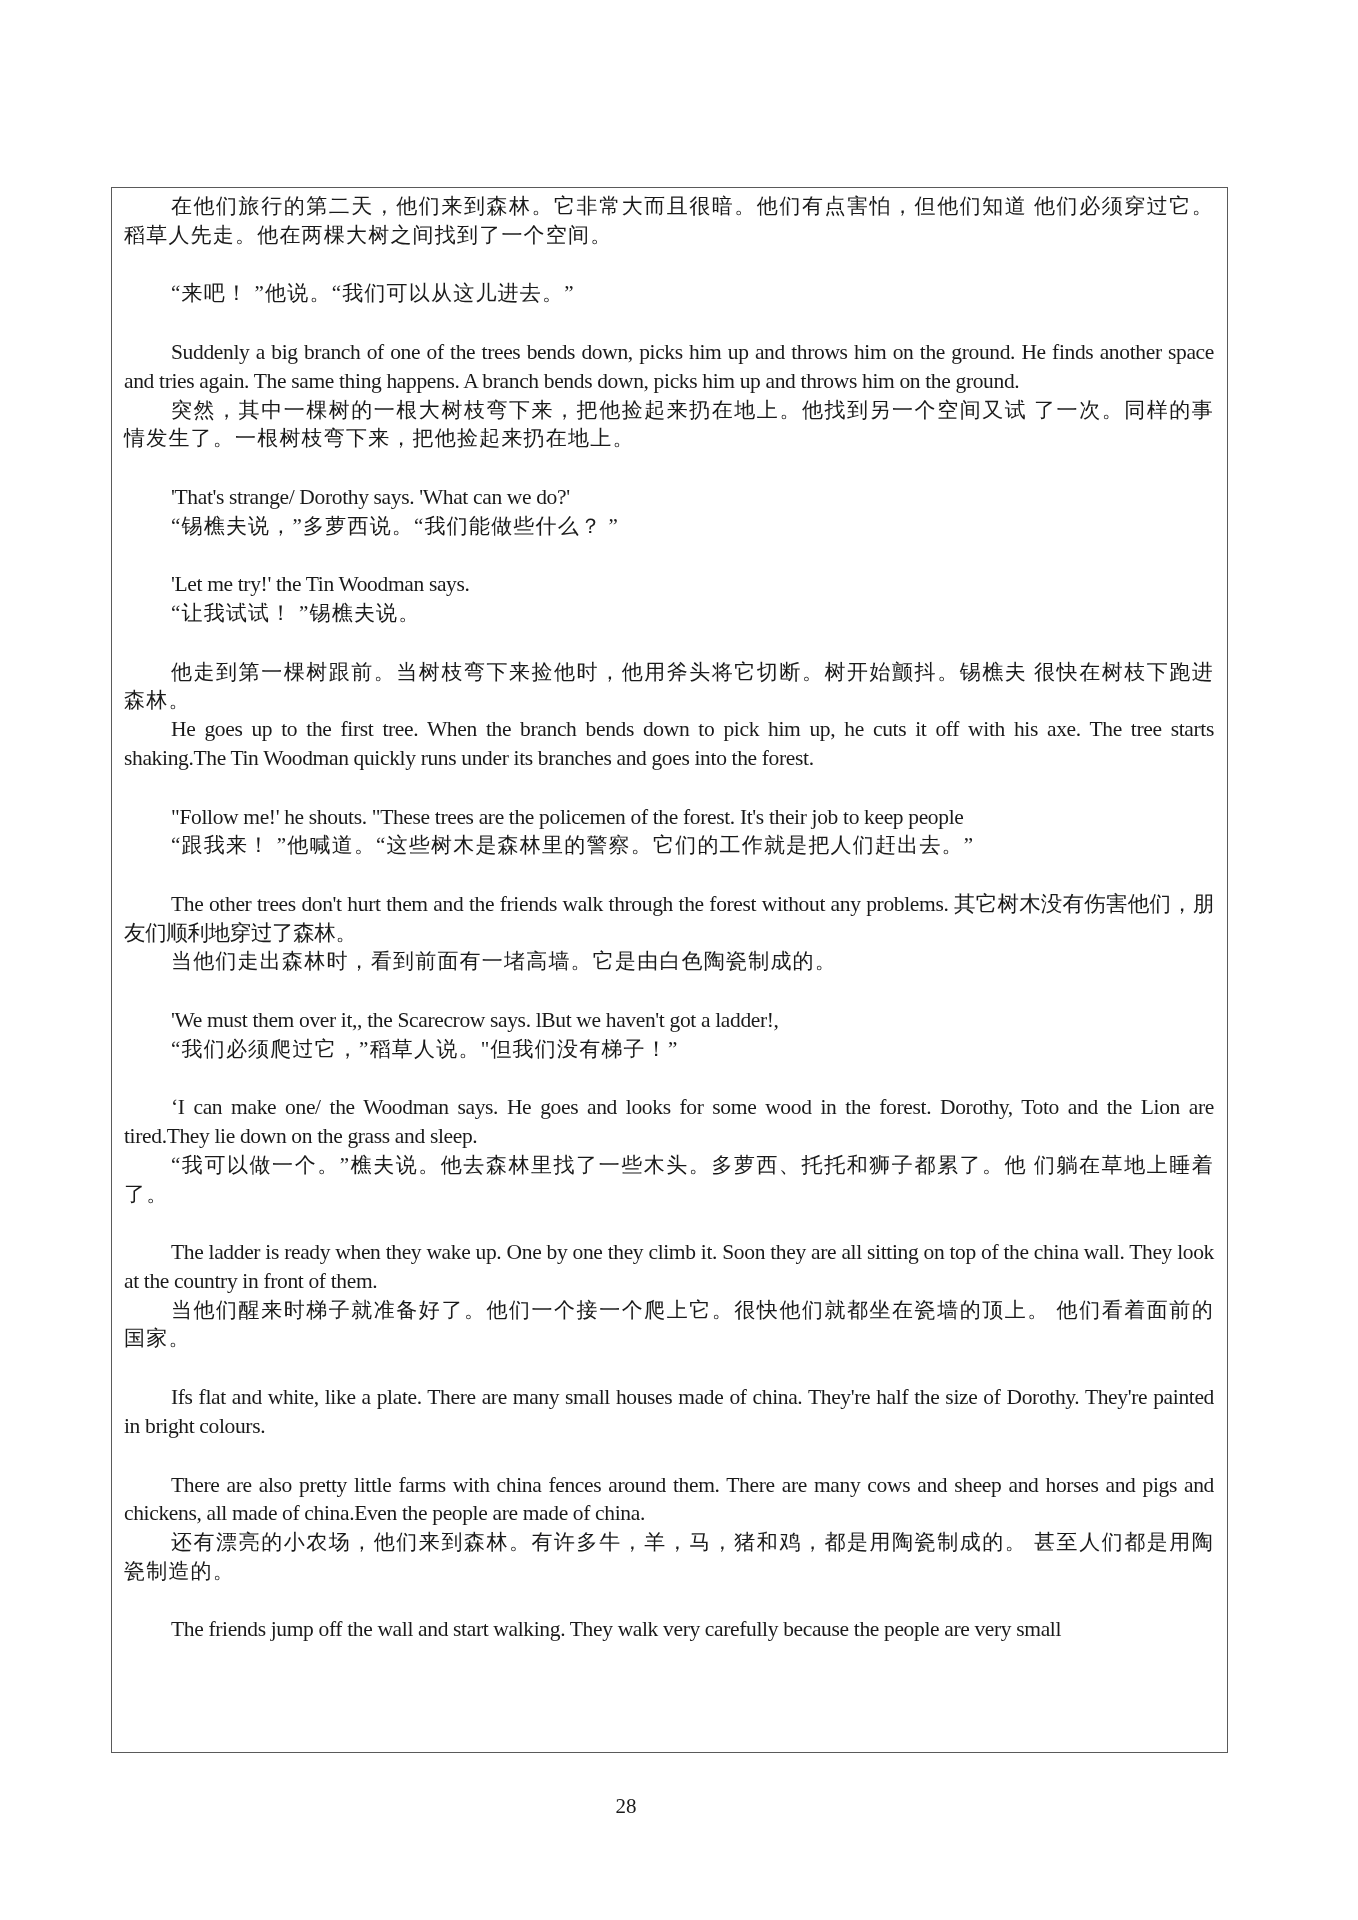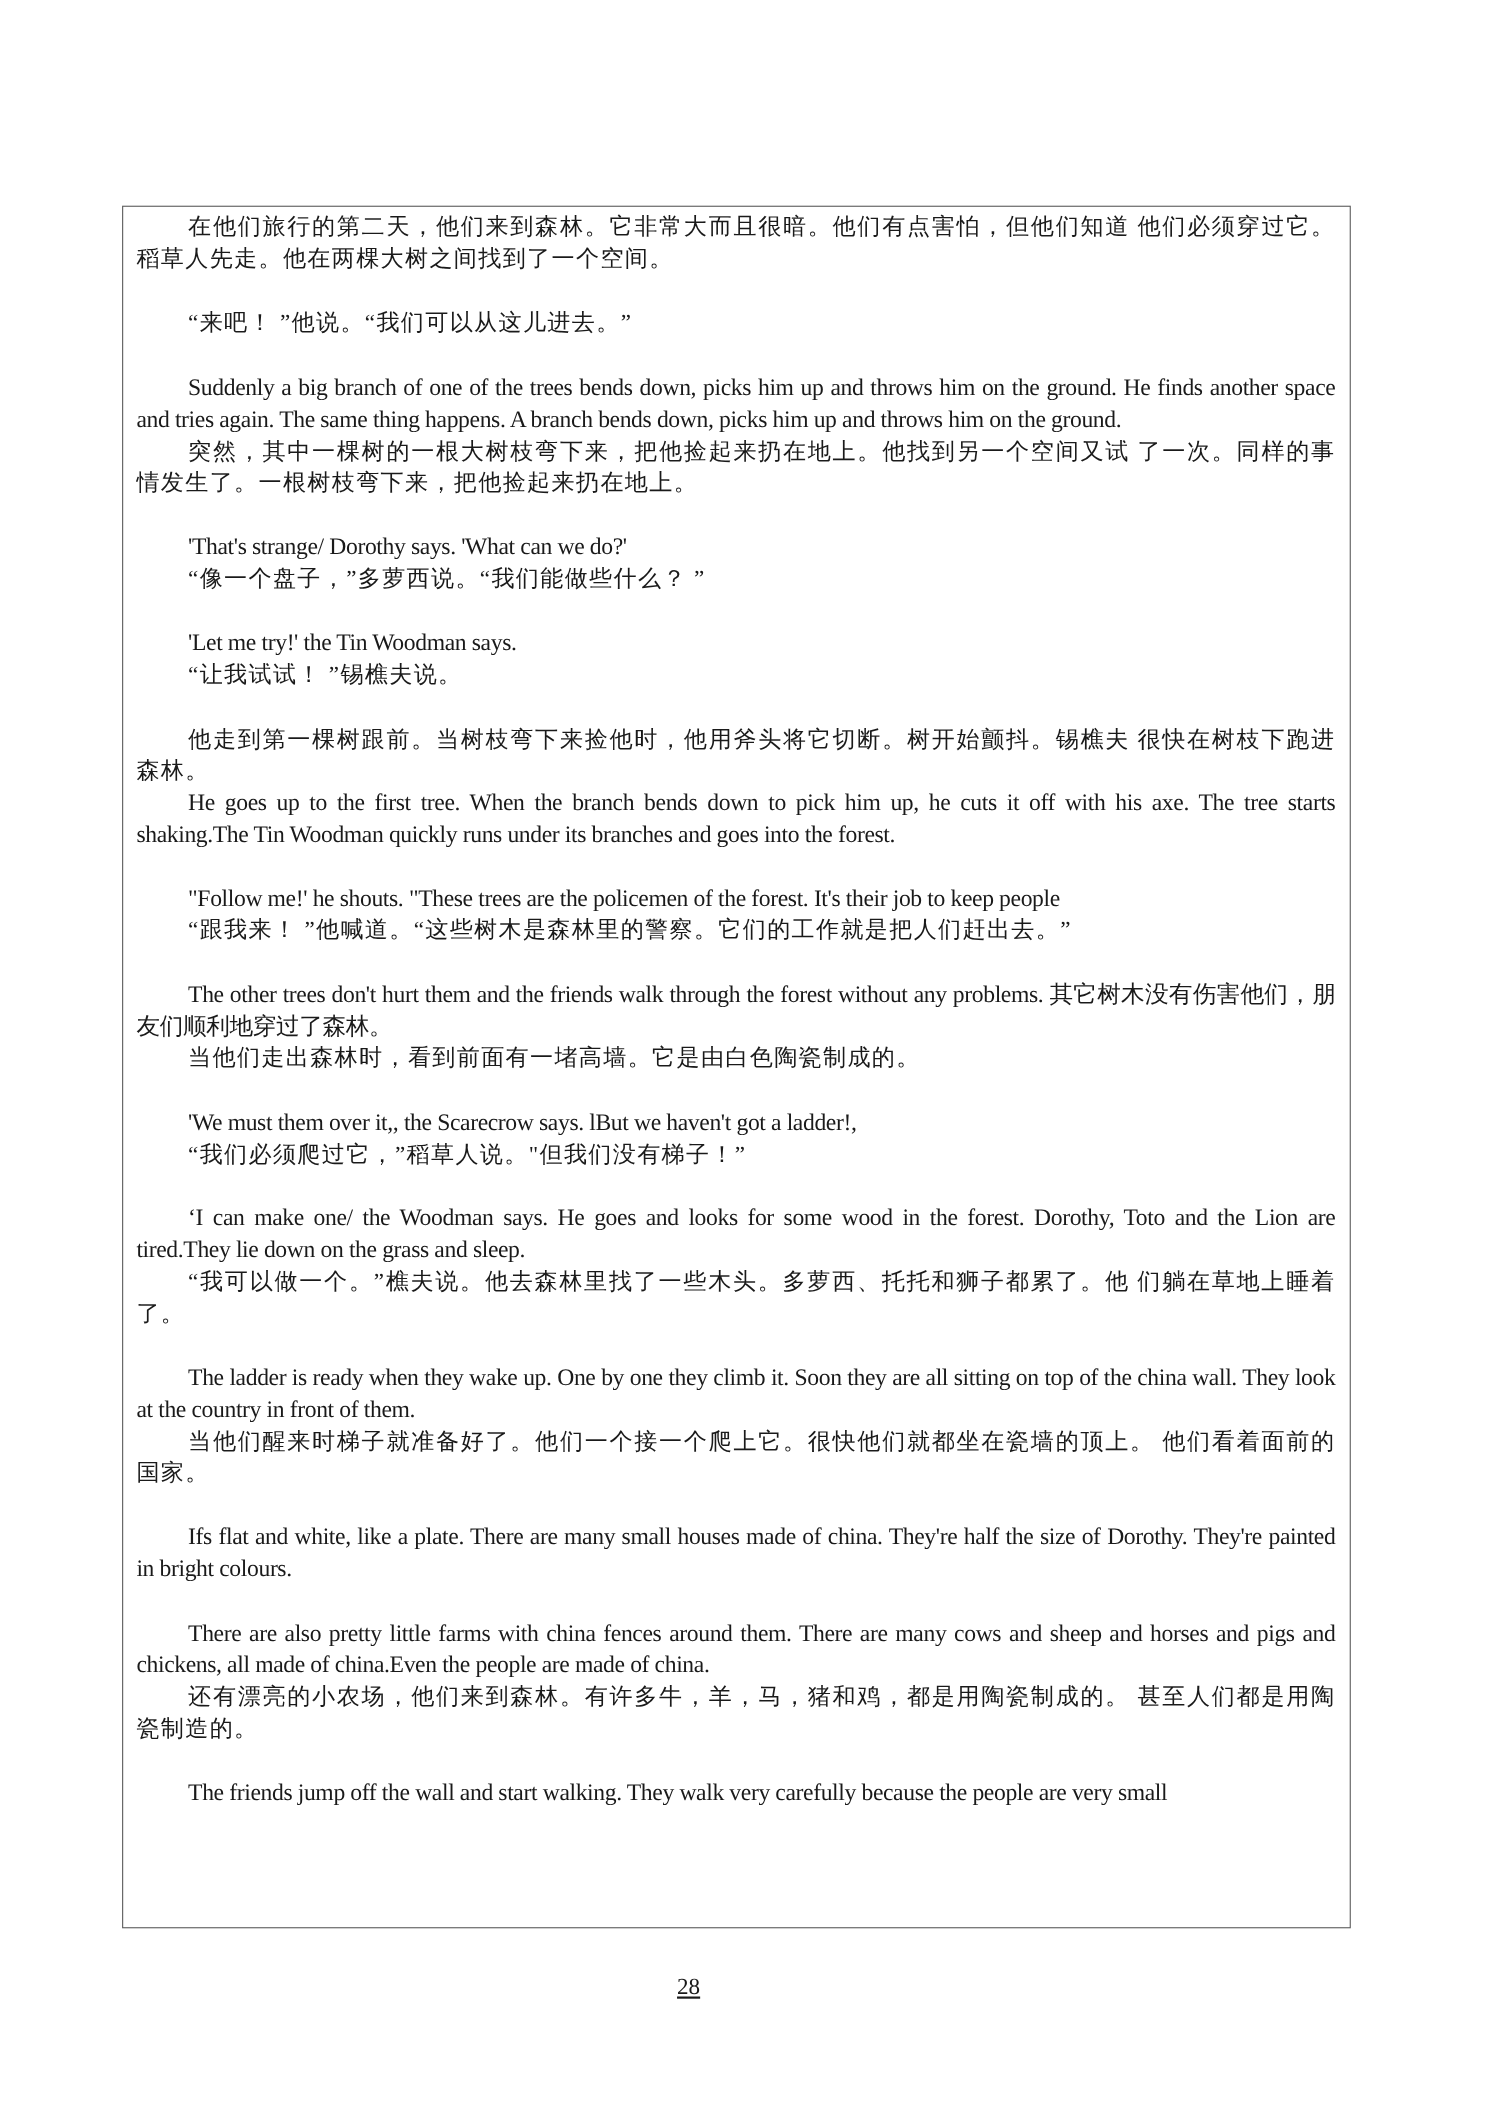--- a/index.html
+++ b/index.html
@@ -26,40 +26,39 @@
   .en { font-size: 21.5px; letter-spacing: -0.35px; }
   .zh { font-size: 21px; letter-spacing: 1.2px; }
   .indent { text-indent: 47px; }
   .page-number {
     position: absolute;
     top: 1794px; left: 0; width: 1252px;
     text-align: center;
     font-family: "Liberation Serif", serif;
     font-size: 21px;
     color: #1a1a1a;
-    text-decoration: underline;
   }
 </style>
 </head>
 <body>
 
 <div class="page-box">
   <div class="para">
     <p class="line zh indent">在他们旅行的第二天，他们来到森林。它非常大而且很暗。他们有点害怕，但他们知道 他们必须穿过它。稻草人先走。他在两棵大树之间找到了一个空间。</p>
   </div>
   <div class="para">
     <p class="line zh indent">“来吧！ ”他说。“我们可以从这儿进去。”</p>
   </div>
   <div class="para">
     <p class="line en indent">Suddenly a big branch of one of the trees bends down, picks him up and throws him on the ground. He finds another space and tries again. The same thing happens. A branch bends down, picks him up and throws him on the ground.</p>
     <p class="line zh indent">突然，其中一棵树的一根大树枝弯下来，把他捡起来扔在地上。他找到另一个空间又试 了一次。同样的事情发生了。一根树枝弯下来，把他捡起来扔在地上。</p>
   </div>
   <div class="para">
     <p class="line en indent">'That's strange/ Dorothy says. 'What can we do?'</p>
-    <p class="line zh indent">“像一个盘子，”多萝西说。“我们能做些什么？ ”</p>
+    <p class="line zh indent">“锡樵夫说，”多萝西说。“我们能做些什么？ ”</p>
   </div>
   <div class="para">
     <p class="line en indent">'Let me try!' the Tin Woodman says.</p>
     <p class="line zh indent">“让我试试！ ”锡樵夫说。</p>
   </div>
   <div class="para">
     <p class="line zh indent">他走到第一棵树跟前。当树枝弯下来捡他时，他用斧头将它切断。树开始颤抖。锡樵夫 很快在树枝下跑进森林。</p>
     <p class="line en indent">He goes up to the first tree. When the branch bends down to pick him up, he cuts it off with his axe. The tree starts shaking.The Tin Woodman quickly runs under its branches and goes into the forest.</p>
   </div>
   <div class="para">

